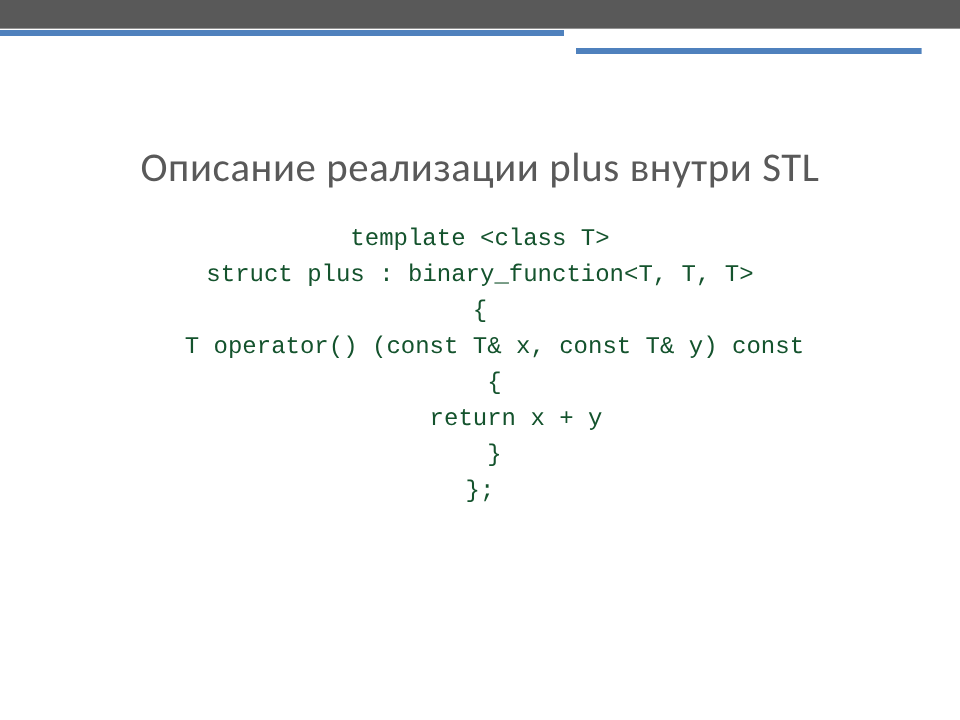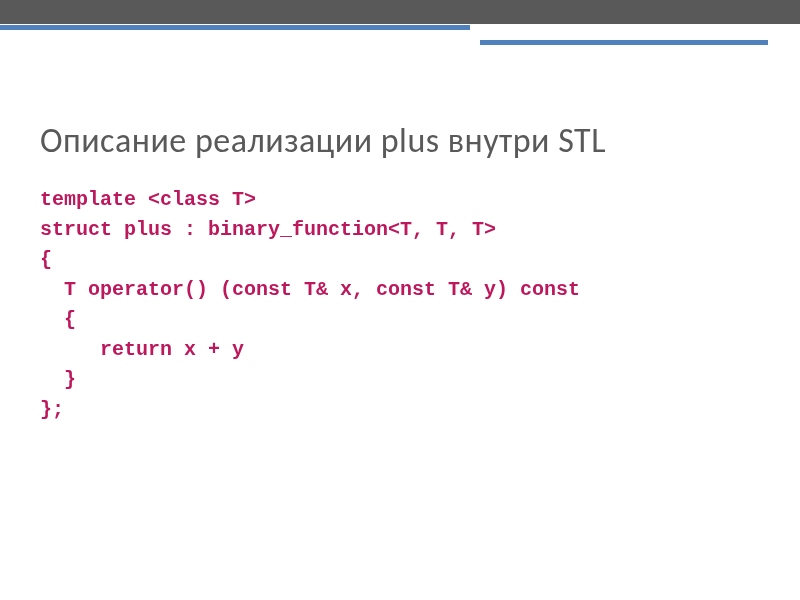--- a/index.html
+++ b/index.html
@@ -1,15 +1,15 @@
 <!DOCTYPE html>
 <html><head>
 <meta charset="utf-8">
 <style>
-  * { margin: 0; padding: 0; box-sizing: border-box; }
+  * { margin: 0; padding: 0; box-sizing: border-box; text-align: center; }
   html, body { width: 800px; height: 600px; overflow: hidden; font-family: Calibri, Arial, sans-serif; background: #fff; }
   .slide {
     width: 800px;
     height: 600px;
     position: relative;
     background: #fff;
   }
   .top-border {
     position: absolute;
     top: 0; left: 0; right: 0;
@@ -51,22 +51,22 @@
     color: #595959;
     letter-spacing: 0.5px;
   }
   .code-block {
     position: absolute;
     top: 185px;
     left: 40px;
     right: 40px;
     font-family: "Courier New", Courier, monospace;
     font-size: 20px;
-    font-weight: bold;
-    color: #be185d;
+    font-weight: normal;
+    color: #14532d;
     line-height: 1.5;
     white-space: pre;
   }
 </style>
 </head>
 <body>
 
 <div class="slide">
   <div class="top-border">
     <div class="gray-band"></div>

